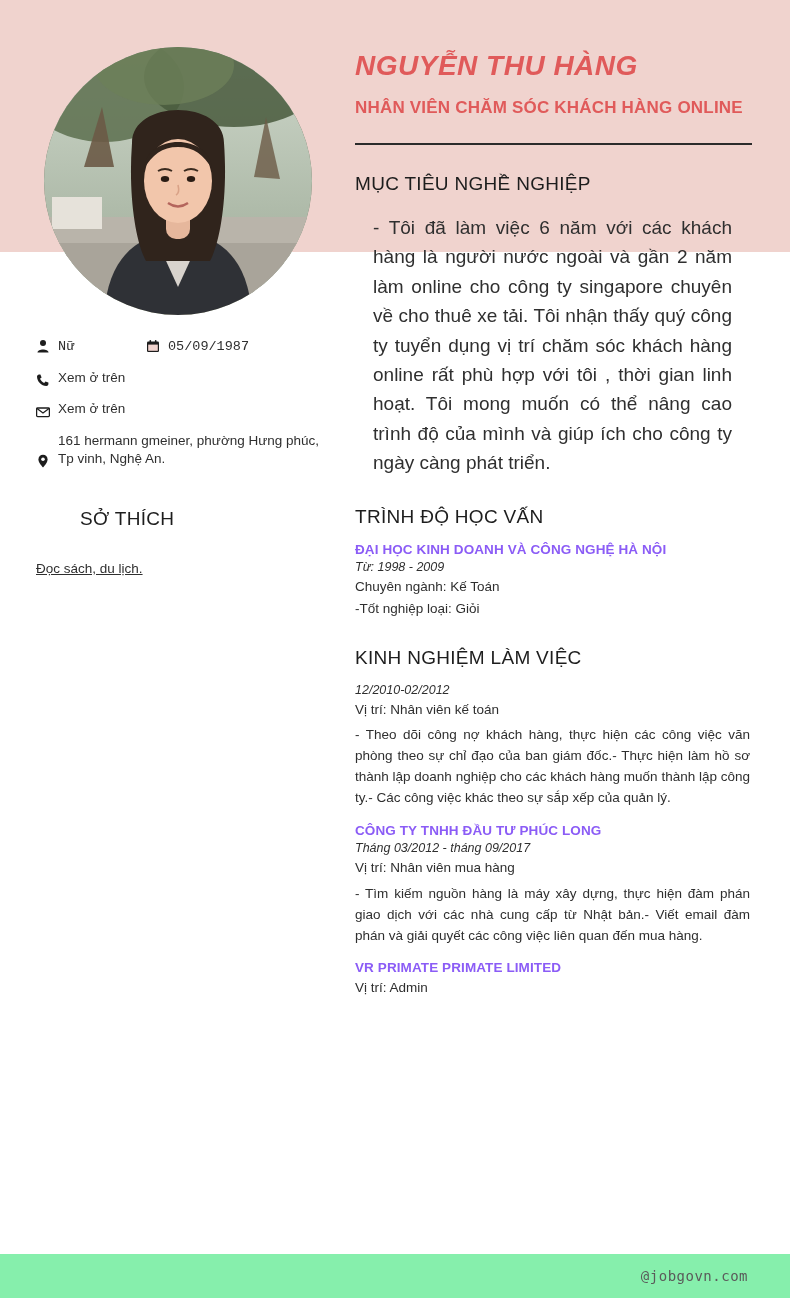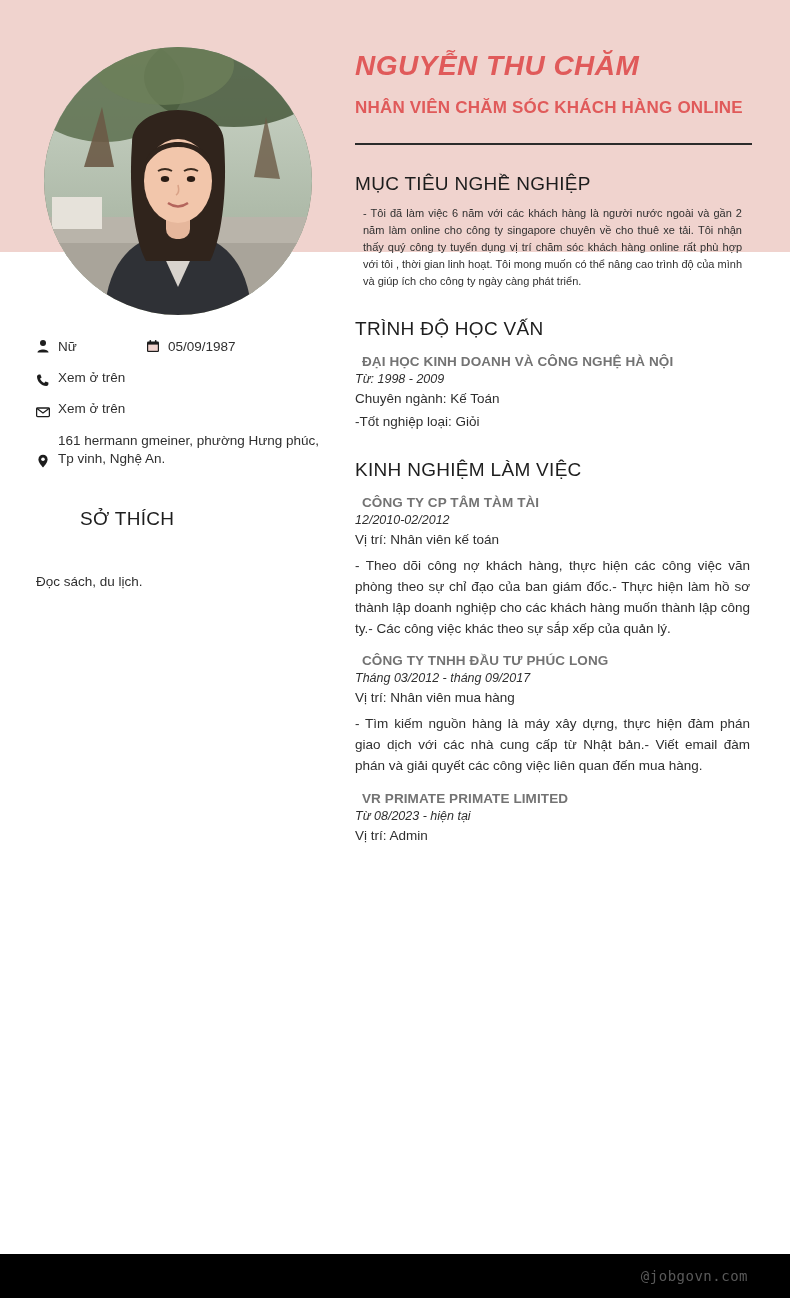--- a/index.html
+++ b/index.html
@@ -76,20 +76,21 @@
     align-items: flex-start;
     justify-content: flex-start;
     padding-top: 1px;
   }
   .info-row .txt {
     flex: 1;
   }
   .info-row.two-col {
     display: flex;
     align-items: flex-end;
+    font-family: Liberation Mono, monospace;
   }
   .info-pair {
     display: flex;
     align-items: flex-start;
     width: 110px;
     flex: 0 0 110px;
   }
   .info-pair2 {
     display: flex;
     align-items: flex-start;
@@ -101,25 +102,26 @@
     top: 508px;
     font-size: 19px;
     font-weight: normal;
     letter-spacing: .3px;
     color: #1d1d1d;
     margin-left: 44px;
   }
   .left-body {
     position: absolute;
     left: 36px;
-    top: 572px;
+    top: 559px;
     width: 280px;
     font-size: 13.5px;
     color: #2f2f2f;
     line-height: 1.5;
+    text-decoration: underline;
   }
   
   .right-col {
     position: absolute;
     top: 0;
     left: 338px;
     width: 452px;
     box-sizing: border-box;
     padding: 0 40px 0 17px;
   }
@@ -150,37 +152,37 @@
     margin-top: 28px;
   }
   .sec-title {
     font-size: 19px;
     font-weight: normal;
     color: #1d1d1d;
     letter-spacing: .3px;
     margin: 0 0 10px 0;
   }
   .para {
-    font-size: 11px;
+    font-size: 19px;
     line-height: 1.55;
     text-align: justify;
     color: #2f2f2f;
-    margin: 8px;
+    margin: 18px;
   }
   .entry {
     margin-top: 14px;
   }
   .entry:first-of-type {
     margin-top: 0;
   }
   .entry-title {
     font-size: 13.5px;
     font-weight: bold;
-    color: #737373;
-    margin: 0 0 3px 7px;
+    color: #8b5cf6;
+    margin: 0 0 3px 0;
     letter-spacing: .1px;
   }
   .entry-dates {
     font-size: 12.5px;
     font-style: italic;
     color: #2f2f2f;
     margin: 0 0 3px 0;
   }
   .entry-line {
     font-size: 13.5px;
@@ -198,21 +200,21 @@
   .spacer-bottom {
     height: 26px;
   }
   
   .footer {
     position: absolute;
     left: 0;
     bottom: 0;
     width: 790px;
     height: 44px;
-    background: #000000;
+    background: #86efac;
     display: flex;
     align-items: center;
     justify-content: flex-end;
     padding-right: 42px;
     box-sizing: border-box;
   }
   .footer-text {
     font-family: "DejaVu Sans Mono", monospace;
     font-size: 14px;
     color: #5a5a5a;
@@ -341,21 +343,21 @@
 
     </div>
 
     <div class="left-h2">SỞ THÍCH</div>
     <div class="left-body">Đọc sách, du lịch.</div>
 
   </div>
 
   <div class="right-col">
 
-    <h1 class="name">NGUYỄN THU CHĂM</h1>
+    <h1 class="name">NGUYỄN THU HÀNG</h1>
     <h2 class="role">NHÂN VIÊN CHĂM SÓC KHÁCH HÀNG ONLINE</h2>
     <div class="rule"></div>
 
     <div class="section">
       <div class="sec-title">MỤC TIÊU NGHỀ NGHIỆP</div>
       <p class="para">- Tôi đã làm việc 6 năm với các khách hàng là người nước ngoài và gần 2 năm làm online cho công ty singapore chuyên về cho thuê xe tải.  Tôi nhận thấy quý công ty tuyển dụng vị trí chăm sóc khách hàng online rất phù hợp với tôi , thời gian linh hoạt. Tôi mong muốn có thể nâng cao trình độ của mình và giúp ích cho công ty ngày càng phát triển.</p>
     </div>
 
     <div class="section">
       <div class="sec-title">TRÌNH ĐỘ HỌC VẤN</div>
@@ -364,36 +366,34 @@
         <p class="entry-dates">Từ: 1998 - 2009</p>
         <p class="entry-line">Chuyên ngành: Kế Toán</p>
         <p class="entry-line">-Tốt nghiệp loại: Giỏi</p>
       </div>
     </div>
 
     <div class="section">
       <div class="sec-title">KINH NGHIỆM LÀM VIỆC</div>
 
       <div class="entry">
-        <p class="entry-title">CÔNG TY CP TÂM TÀM TÀI</p>
         <p class="entry-dates">12/2010-02/2012</p>
         <p class="entry-line">Vị trí: Nhân viên kế toán</p>
         <p class="entry-desc">- Theo dõi công nợ khách hàng, thực hiện các công việc văn phòng theo sự chỉ đạo của ban giám đốc.- Thực hiện làm hồ sơ thành lập doanh nghiệp cho các khách hàng muốn thành lập công ty.- Các công việc khác theo sự sắp xếp của quản lý.</p>
       </div>
 
       <div class="entry">
         <p class="entry-title">CÔNG TY TNHH ĐẦU TƯ PHÚC LONG</p>
         <p class="entry-dates">Tháng 03/2012 - tháng 09/2017</p>
         <p class="entry-line">Vị trí: Nhân viên mua hàng</p>
         <p class="entry-desc">- Tìm kiếm nguồn hàng là máy xây dựng, thực hiện đàm phán giao dịch với các nhà cung cấp từ Nhật bản.- Viết email đàm phán và giải quyết các công việc liên quan đến mua hàng.</p>
       </div>
 
       <div class="entry">
         <p class="entry-title">VR PRIMATE PRIMATE LIMITED</p>
-        <p class="entry-dates">Từ 08/2023 - hiện tại</p>
         <p class="entry-line">Vị trí: Admin</p>
       </div>
 
       <div class="spacer-bottom"></div>
     </div>
 
   </div>
 
   <div class="footer">
     <span class="footer-text">@jobgovn.com</span>

